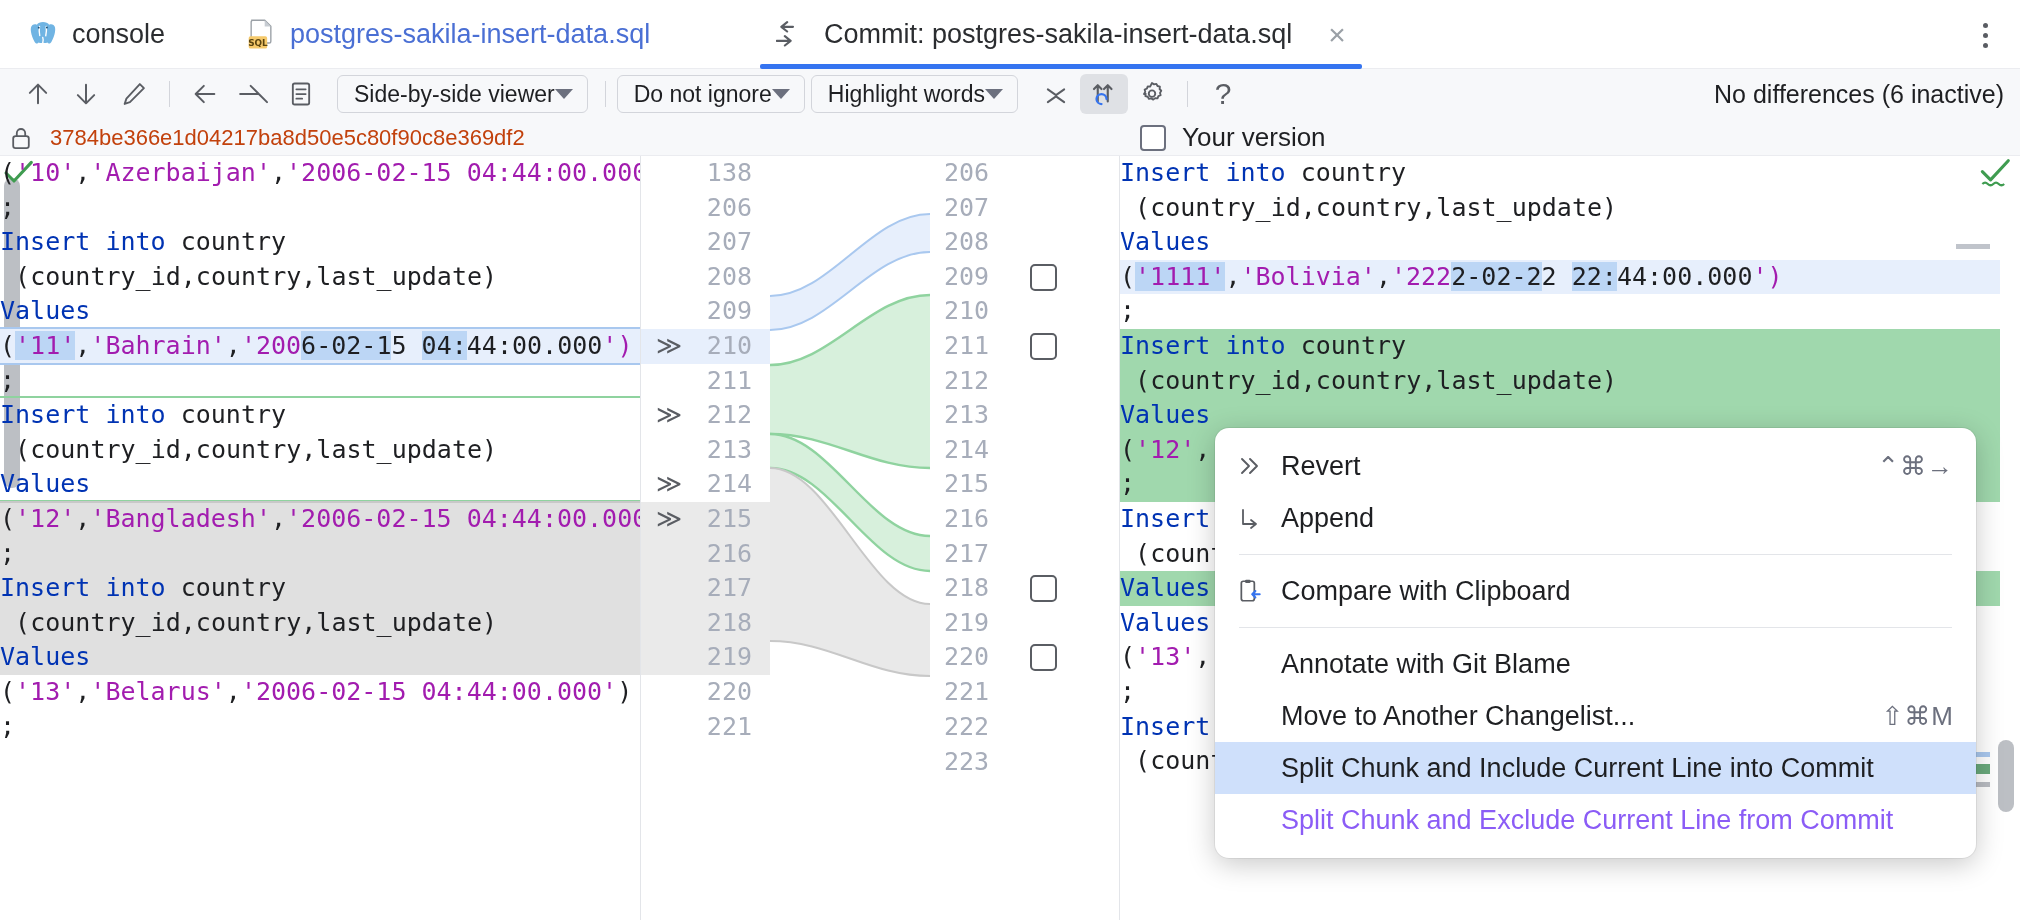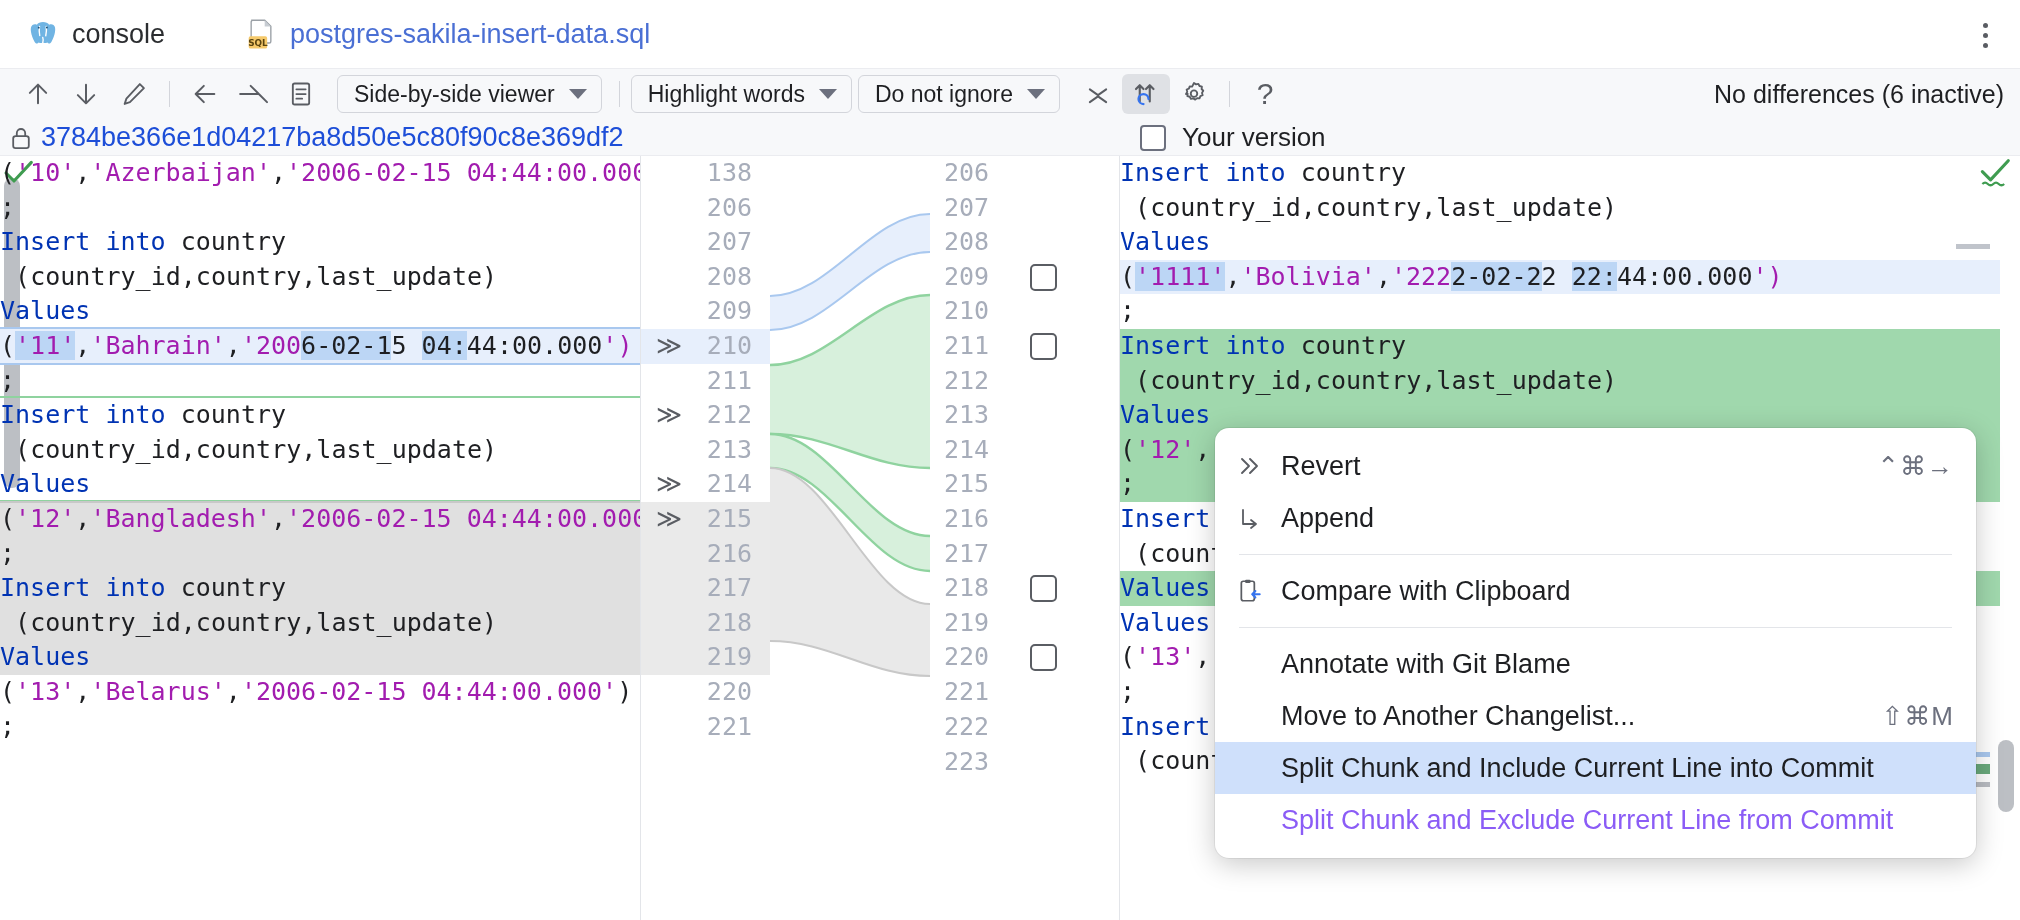--- a/index.html
+++ b/index.html
@@ -61,42 +61,42 @@
   .tb-btn {
     width: 48px; height: 40px;
     display: flex; align-items: center; justify-content: center;
     border-radius: 6px; cursor: pointer;
   }
   .tb-btn.selected { background: #dfe1e5; }
   .tb-sep { width: 1px; height: 26px; background: #d3d5db; margin: 0 11px; }
   .combo {
     height: 38px; border: 1px solid #d3d5db; border-radius: 6px;
     background: #f7f8fa;
-    display: flex; align-items: center; gap: 14px;
+    display: flex; align-items: center; 
     padding: 0 14px 0 16px;
     font-size: 23px; color: #1e1f22; cursor: pointer;
     margin-right: 6px;
   }
   .caret { width: 0; height: 0; border-left: 9px solid transparent; border-right: 9px solid transparent; border-top: 10px solid #6c707e; }
   .status-right {
     position: absolute; right: 16px; top: 50%; transform: translateY(-50%);
     font-size: 25px; color: #1e1f22; white-space: nowrap;
   }
   .tb-icon { display:block; }
 
   
   .headers {
     position: absolute; left: 0; top: 119px; width: 2020px; height: 37px;
     background: #f7f8fa;
     border-bottom: 1px solid #ebecf0;
   }
   .hdr-left {
     position: absolute; left: 10px; top: 0; height: 37px;
-    display: flex; align-items: center; gap: 9px;
-    font-size: 27px; color: #1d4ed8; white-space: nowrap;
+    display: flex; align-items: center; gap: 18px;
+    font-size: 22px; color: #c2410c; white-space: nowrap;
   }
   .hdr-right {
     position: absolute; left: 1140px; top: 0; height: 37px;
     display: flex; align-items: center; gap: 16px;
     font-size: 26px; color: #1e1f22; white-space: nowrap;
   }
   .lock-icon { width: 22px; height: 24px; display:block; }
   .hdr-checkbox {
     width: 26px; height: 26px; border: 2px solid #6c707e; border-radius: 4px;
     background: #fff; cursor: pointer;
@@ -227,20 +227,30 @@
         <svg class="sql-icon" viewBox="0 0 24 26">
           <path d="M4 1h11l5 5v12a1.5 1.5 0 0 1-1.5 1.5h-13A1.5 1.5 0 0 1 4 18V2.5A1.5 1.5 0 0 1 5.5 1z" fill="#ffffff" stroke="#9aa0a6" stroke-width="1.1"></path>
           <path d="M15 1l5 5h-5z" fill="#c8cdd3"></path>
           <rect x="2" y="14" width="15" height="10" rx="1.5" fill="#f5c96b"></rect>
           <text x="9.5" y="21.6" font-family="DejaVu Sans, sans-serif" font-size="7.2" font-weight="bold" fill="#5a4410" text-anchor="middle">SQL</text>
         </svg>
       </span>
       <span class="tab-label-link">postgres-sakila-insert-data.sql</span>
     </div>
 
+    <div class="tab tab-commit active">
+      <span class="icon-wrap">
+        <svg class="commit-arrow" viewBox="0 0 28 24">
+          <path d="M14 5H4M4 5l5-4M4 5l5 4" stroke="#5a5d63" stroke-width="1.8" fill="none" stroke-linecap="round" stroke-linejoin="round"></path>
+          <path d="M2 17h12M14 17l-5-4M14 17l-5 4" stroke="#5a5d63" stroke-width="1.8" fill="none" stroke-linecap="round" stroke-linejoin="round" transform="translate(-2,0)"></path>
+        </svg>
+      </span>
+      <span class="tab-label-plain">Commit: postgres-sakila-insert-data.sql</span>
+      <span class="tab-close">×</span>
+    </div>
 
     <div class="kebab">
       <i></i>
       <i></i>
       <i></i>
     </div>
   </div>
 
   <div class="toolbar">
 
@@ -282,26 +292,26 @@
     <div style="width:12px"></div>
 
     <div class="combo">
       <span>Side-by-side viewer</span>
       <span class="caret"></span>
     </div>
 
     <div class="tb-sep"></div>
 
     <div class="combo">
+      <span>Do not ignore</span>
+      <span class="caret"></span>
+    </div>
+
+    <div class="combo">
       <span>Highlight words</span>
-      <span class="caret"></span>
-    </div>
-
-    <div class="combo">
-      <span>Do not ignore</span>
       <span class="caret"></span>
     </div>
 
     <div style="width:8px"></div>
 
     <div class="tb-btn">
       <svg class="tb-icon" width="28" height="28" viewBox="0 0 24 24">
           <path d="M5 8l7 5 7-5M5 19l7-5 7 5" stroke="#5a5d63" stroke-width="1.7" fill="none" stroke-linecap="round" stroke-linejoin="round"></path>
         </svg>
     </div>

